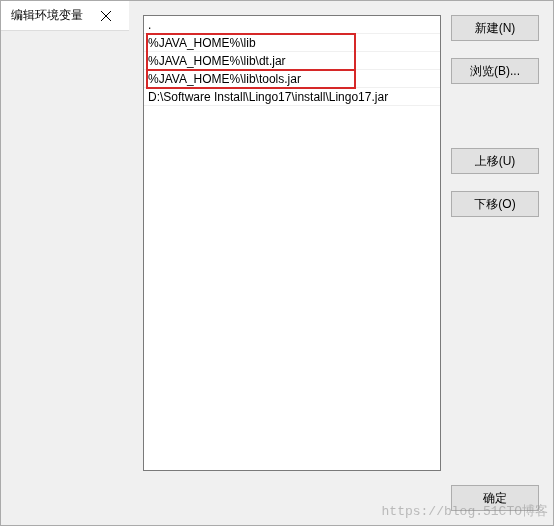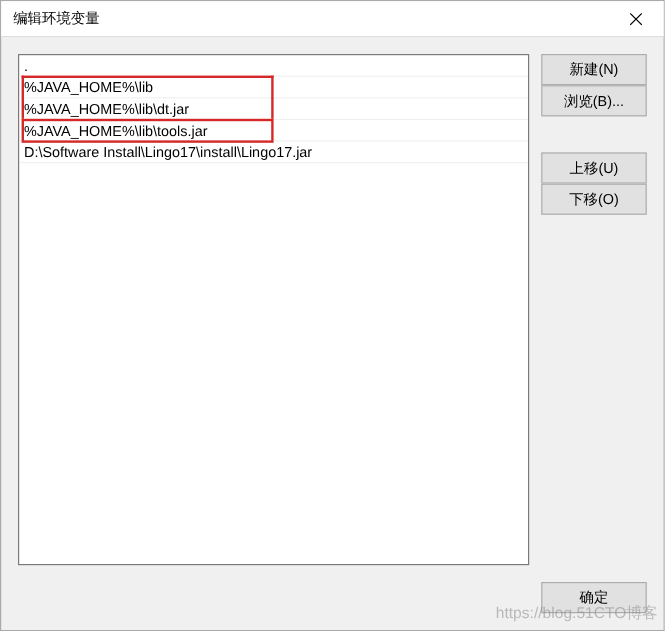--- a/index.html
+++ b/index.html
@@ -11,21 +11,21 @@
       height: 526px;
       overflow: hidden;
       position: relative;
     }
     .window {
       width: 554px;
       height: 526px;
       background: #f0f0f0;
       border: 1px solid #aaa;
       display: flex;
-      flex-direction: column;
+      flex-direction: row;
     }
     .titlebar {
       height: 30px;
       background: #fff;
       display: flex;
       align-items: center;
       justify-content: space-between;
       padding-left: 10px;
       border-bottom: 1px solid #ddd;
     }
@@ -70,21 +70,21 @@
       position: absolute;
       border: 2px solid #d62828;
       pointer-events: none;
     }
     .hl1 { top: 17px; left: 2px; width: 210px; height: 36px; border-bottom: none; }
     .hl2 { top: 53px; left: 2px; width: 210px; height: 20px; }
     .side-buttons {
       width: 88px;
       display: flex;
       flex-direction: column;
-      gap: 0;
+      gap: 17px;
     }
     .btn {
       width: 88px;
       height: 26px;
       background: #e1e1e1;
       border: 1px solid #adadad;
       font-size: 12px;
       cursor: pointer;
       display: flex;
       align-items: center;
@@ -97,21 +97,21 @@
       gap: 10px;
       padding-top: 14px;
     }
     .bottom-buttons .btn { width: 88px; margin-left: 20px; }
     .watermark {
       position: absolute;
       right: 6px;
       bottom: 6px;
       font-size: 13px;
       color: rgba(140,140,140,0.55);
-      font-family: Liberation Sans, sans-serif;
+      font-family: Liberation Mono, monospace;
       pointer-events: none;
     }
   </style>
 </head>
 <body>
 
 <div class="window">
   <div class="titlebar">
     <span class="titlebar-title">编辑环境变量</span>
     <div class="close-btn">

